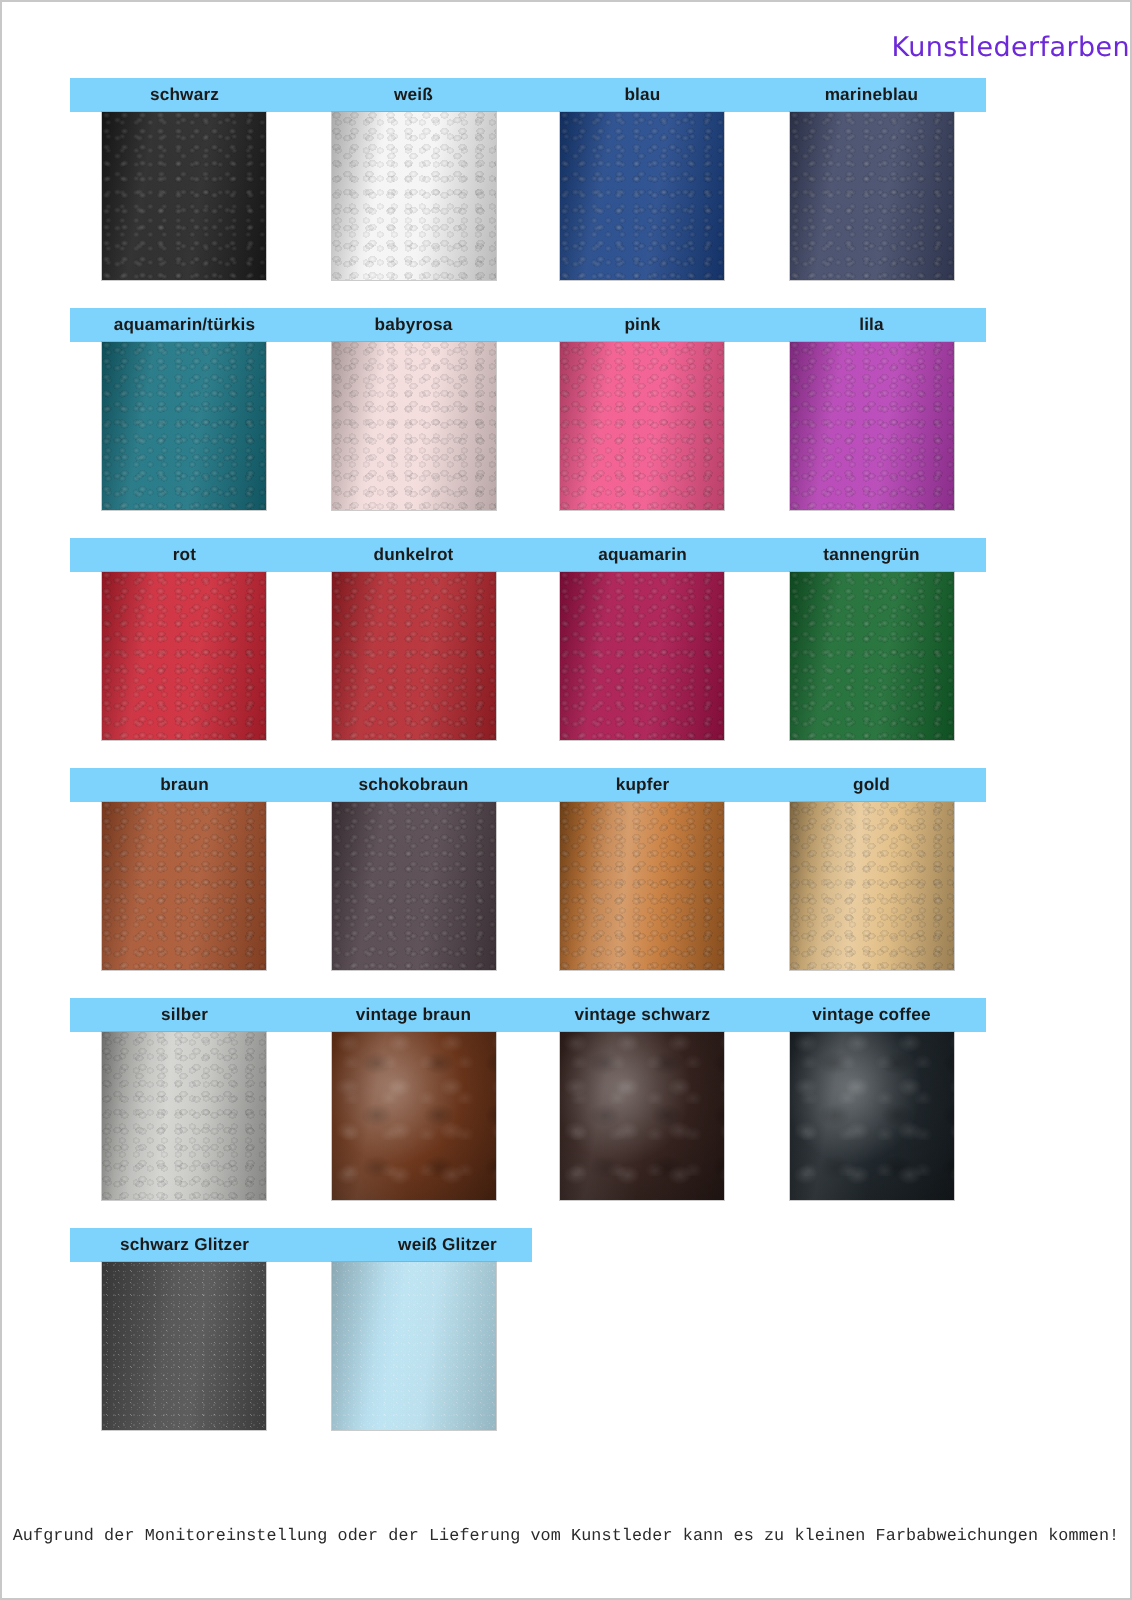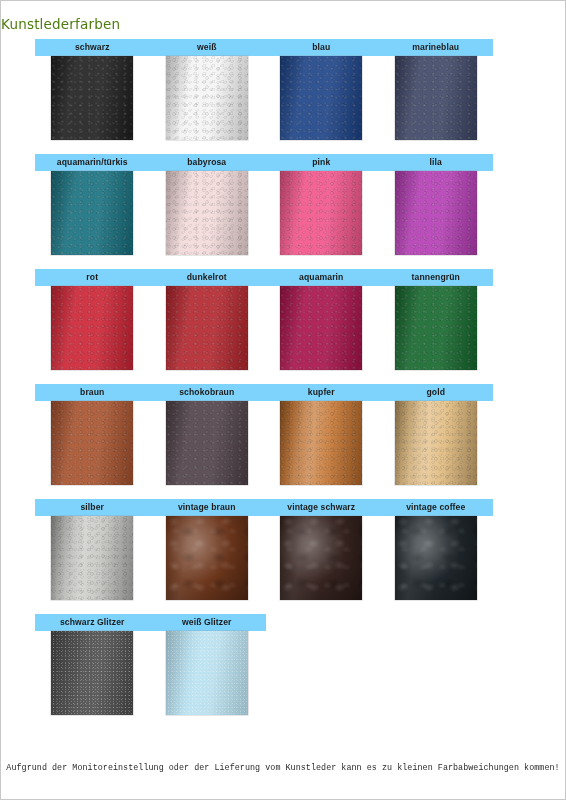--- a/index.html
+++ b/index.html
@@ -11,24 +11,24 @@
     position:relative;
     box-sizing:border-box;
     border:1px solid #c8c8c8;
   }
   .page{
     position:relative;
     width:564px;height:798px;
     background:#fff;
   }
   .title{
-    text-align:left;
+    text-align:right;
     font-size:13.5px;
     font-weight:400;
-    color:#4d7c0f;
+    color:#6d28d9;
     letter-spacing:.2px;
     padding-top:15px;
     font-family:"DejaVu Sans", sans-serif;
   }
   .rows{
     position:absolute;
     top:38px;left:0;right:0;
   }
   .row{
     position:relative;
@@ -36,21 +36,21 @@
   }
   .labelband{
     position:absolute;
     left:34px;
     top:0;
     height:17px;
     background:#7dd3fc;
     display:flex;
   }
   .labelband.full{width:458px;}
-  .labelband.half{width:231px;}
+  .labelband.half{width:231px;gap:17px;}
   .lbl{
     flex:0 0 114.5px;
     text-align:center;
     font-size:8.6px;
     font-weight:bold;
     color:#1a1a1a;
     line-height:17px;
     white-space:nowrap;
     letter-spacing:.1px;
   }

